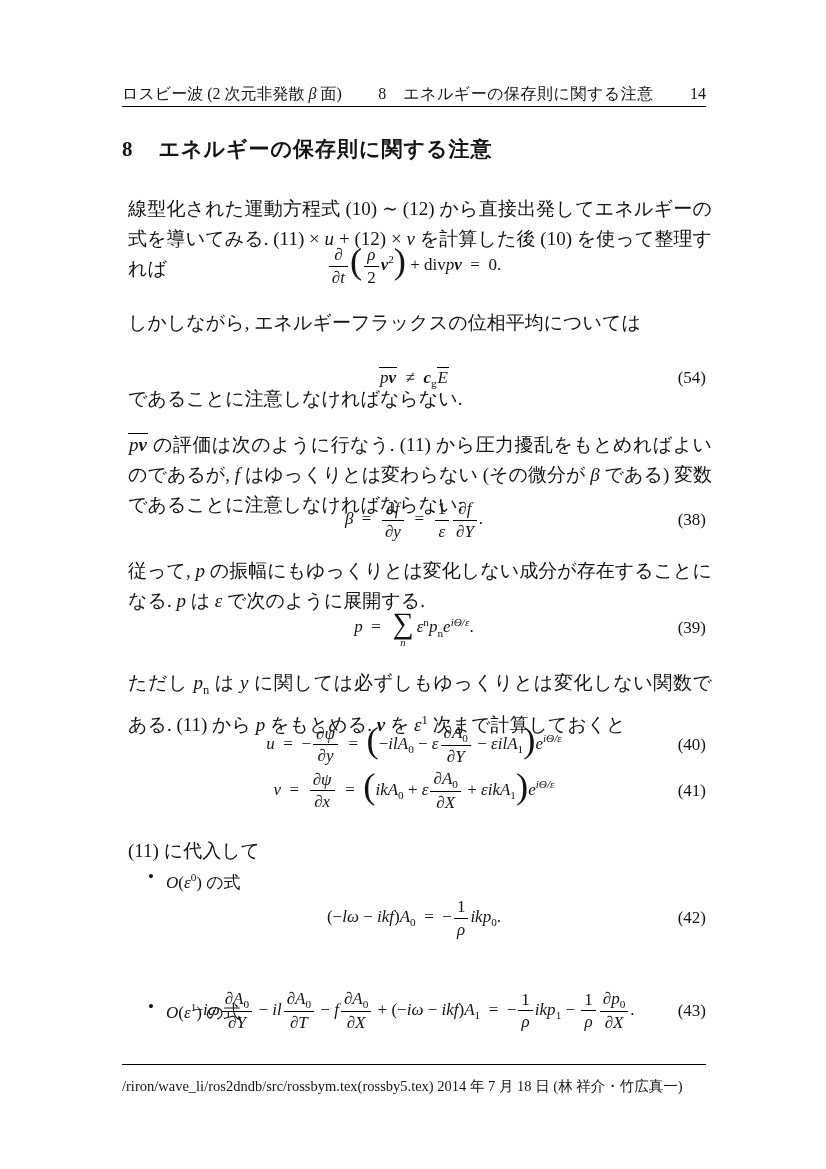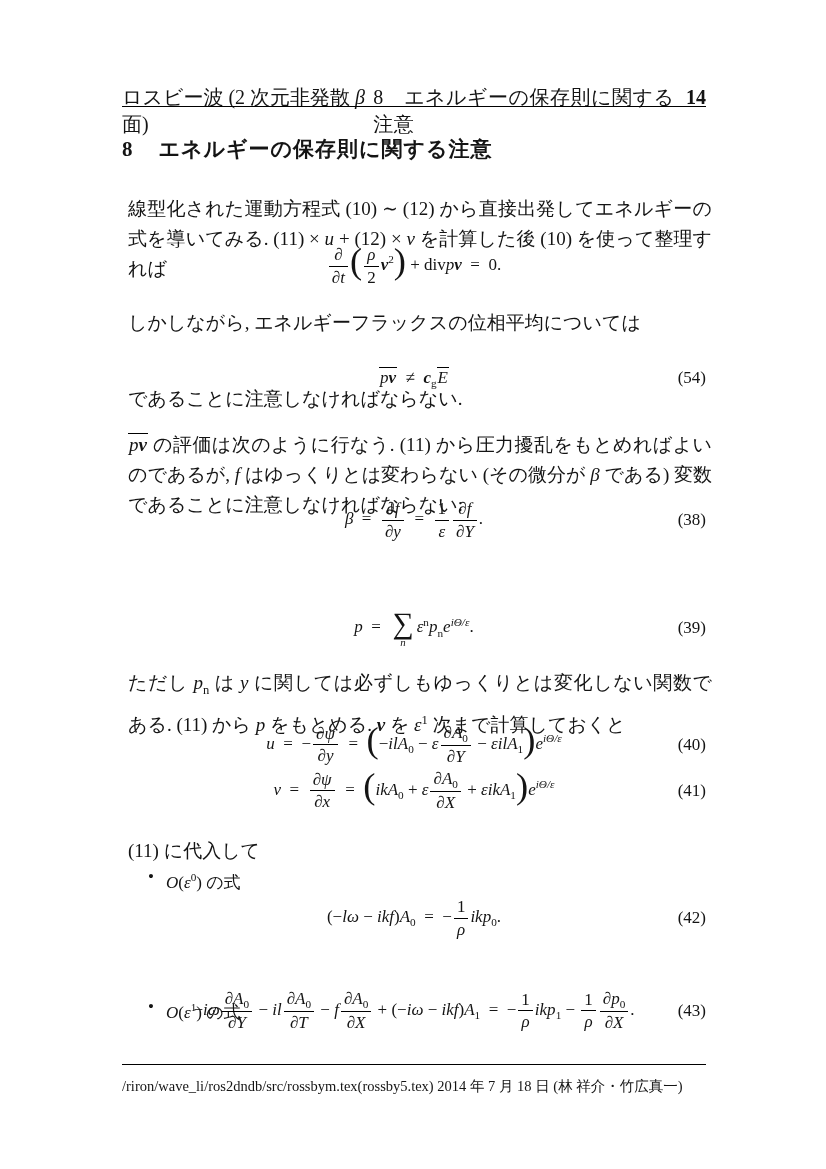--- a/index.html
+++ b/index.html
@@ -3,23 +3,23 @@
 <meta charset="utf-8">
 <style>
   html,body{margin:0;padding:0;background:#9a9a9a;}
   .page{
     position:relative;width:826px;height:1169px;margin:0 auto;
     background:#ffffff;color:#141414;overflow:hidden;
     font-family:"Liberation Serif","DejaVu Serif",serif;
   }
   .blk{position:absolute;left:122px;width:584px;}
   
-  .hdr{display:flex;justify-content:space-between;align-items:baseline;font-size:20px;}
+  .hdr{display:flex;justify-content:space-between;align-items:baseline;font-size:16px;}
   .hdr .hc{letter-spacing:0.5px;}
-  .hdr .hp{font-weight:bold;}
+  .hdr .hp{font-weight:normal;}
   .rule{border:none;border-top:1.4px solid #000;margin:0;}
   
   .sec{margin:0;font-size:21px;line-height:1.2;}
   .secnum{font-weight:bold;font-family:"Liberation Serif",serif;margin-right:26px;}
   .sectitle{font-weight:bold;font-family:"Liberation Sans","DejaVu Sans",sans-serif;letter-spacing:1px;text-align:center;}
   
   .para{font-size:19px;line-height:30px;text-align:justify;margin:6px;}
   .bullet{font-size:17px;line-height:30px;padding-left:44px;position:relative;}
   .bullet::before{content:"\2022";position:absolute;left:26px;}
   
@@ -72,20 +72,21 @@
 
   <p class="blk para" style="top:378px">であることに注意しなければならない.</p>
 
   <p class="blk para" style="top:424px"><span class="ov"><span class="mi">p</span><span class="mb">v</span></span> の評価は次のように行なう. (11) から圧力擾乱をもとめればよいのであるが, <span class="mi">f</span> はゆっくりとは変わらない (その微分が <span class="mi">β</span> である) 変数であることに注意しなければならない:</p>
 
   <div class="blk eq" style="top:498px">
     <span class="eqbody"><span class="mi">β</span> = <span class="frac"><span class="num"><span class="mi">∂f</span></span><span class="den"><span class="mi">∂y</span></span></span> = <span class="frac"><span class="num">1</span><span class="den"><span class="mi">ε</span></span></span><span class="frac"><span class="num"><span class="mi">∂f</span></span><span class="den"><span class="mi">∂Y</span></span></span>.</span>
     <span class="eqtag">(38)</span>
   </div>
 
+  <p class="blk para" style="top:550px">従って, <span class="mi">p</span> の振幅にもゆっくりとは変化しない成分が存在することになる. <span class="mi">p</span> は <span class="mi">ε</span> で次のように展開する.</p>
 
   <div class="blk eq" style="top:606px">
     <span class="eqbody"><span class="mi">p</span> = <span class="sum"><span class="sig">∑</span><span class="und">n</span></span><span class="mi">ε</span><sup>n</sup><span class="mi">p</span><sub>n</sub><span class="mi">e</span><sup><span class="mi">iΘ/ε</span></sup>.</span>
     <span class="eqtag">(39)</span>
   </div>
 
   <p class="blk para" style="top:662px">ただし <span class="mi">p</span><sub>n</sub> は <span class="mi">y</span> に関しては必ずしもゆっくりとは変化しない関数である. (11) から <span class="mi">p</span> をもとめる. <span class="mb">v</span> を <span class="mi">ε</span><sup>1</sup> 次まで計算しておくと</p>
 
   <div class="blk eq" style="top:722px">
     <span class="eqbody"><span class="mi">u</span> = −<span class="frac"><span class="num"><span class="mi">∂ψ</span></span><span class="den"><span class="mi">∂y</span></span></span> = <span class="big">(</span>−<span class="mi">ilA</span><sub>0</sub> − <span class="mi">ε</span><span class="frac"><span class="num"><span class="mi">∂A</span><sub>0</sub></span><span class="den"><span class="mi">∂Y</span></span></span> − <span class="mi">εilA</span><sub>1</sub><span class="big">)</span><span class="mi">e</span><sup><span class="mi">iΘ/ε</span></sup></span>

